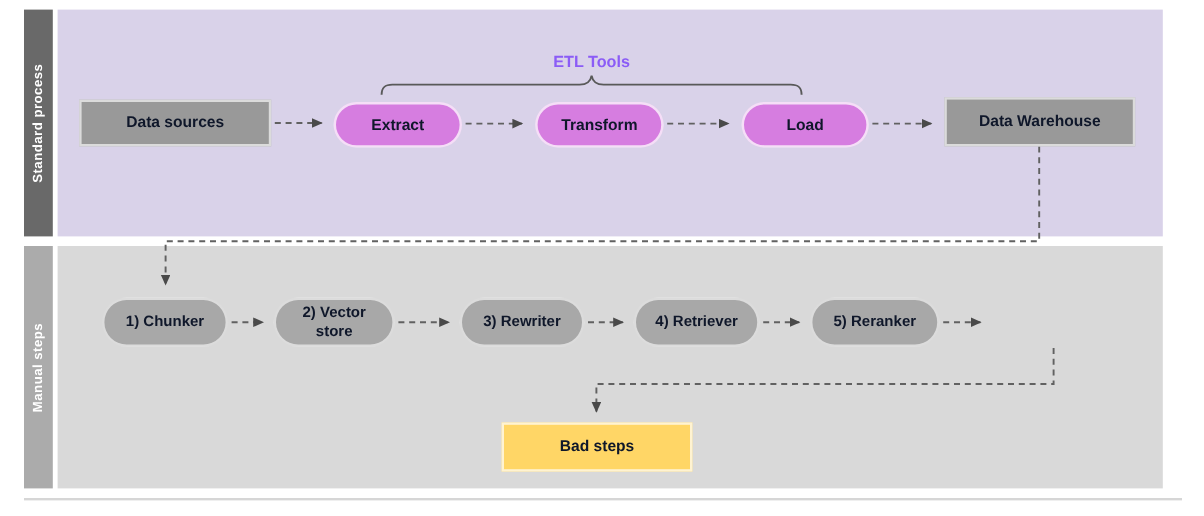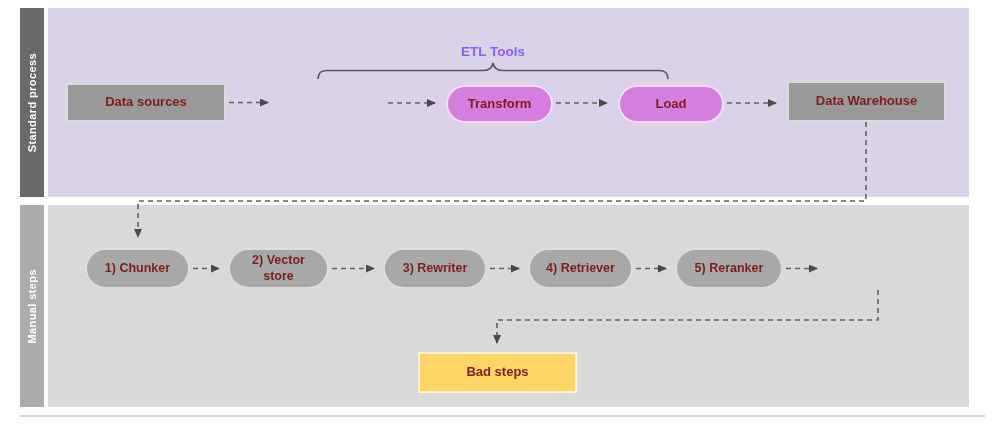--- a/index.html
+++ b/index.html
@@ -11,21 +11,21 @@
   .lane-bar span{writing-mode:vertical-rl;transform:rotate(180deg);color:#ffffff;font-weight:bold;
                  font-size:11px;letter-spacing:.4px;white-space:nowrap;}
   .lane-body{position:absolute;left:48px;width:921px;}
   .lane1-bar{top:8px;height:189px;background:#696969;}
   .lane1-body{top:8px;height:189px;background:#d9d2e9;}
   .lane2-bar{top:205px;height:202px;background:#ababab;}
   .lane2-body{top:205px;height:202px;background:#d9d9d9;}
 
   
   .node{position:absolute;display:flex;align-items:center;justify-content:center;text-align:center;
-        color:#7f1d1d;font-weight:bold;box-sizing:border-box;line-height:1.25;}
+        color:#0f172a;font-weight:bold;box-sizing:border-box;line-height:1.25;}
   .rect-gray{background:#999999;border:2px solid rgba(255,255,255,.65);font-size:13px;}
   .pill-pink{background:#d67de0;border:2px solid rgba(255,255,255,.75);border-radius:20px;font-size:13px;}
   .pill-gray{background:#a8a8a8;border:2px solid rgba(255,255,255,.6);border-radius:21px;
              font-size:12.5px;padding:0 8px;}
   .rect-yellow{background:#ffd666;border:2px solid rgba(255,255,255,.7);font-size:13px;}
 
   
   .brace-label{position:absolute;left:433px;top:44px;width:120px;text-align:center;
                color:#8b5cf6;font-weight:bold;font-size:13.5px;}
 
@@ -73,20 +73,21 @@
     <line class="edge" x1="490" y1="268.5" x2="519" y2="268.5" marker-end="url(#arrow)"></line>
     <line class="edge" x1="636" y1="268.5" x2="666" y2="268.5" marker-end="url(#arrow)"></line>
     <line class="edge" x1="786" y1="268.5" x2="817" y2="268.5" marker-end="url(#arrow)"></line>
 
     <path class="edge" d="M878,290 L878,320 L497,320 L497,343" marker-end="url(#arrow)"></path>
   </svg>
 
   <div class="brace-label">ETL Tools</div>
 
   <div class="node rect-gray" style="left:66px;top:83px;width:160px;height:39px;">Data sources</div>
+  <div class="node pill-pink" style="left:278px;top:85px;width:107px;height:38px;">Extract</div>
   <div class="node pill-pink" style="left:446px;top:85px;width:107px;height:38px;">Transform</div>
   <div class="node pill-pink" style="left:618px;top:85px;width:106px;height:38px;">Load</div>
   <div class="node rect-gray" style="left:787px;top:81px;width:159px;height:41px;">Data Warehouse</div>
 
   <div class="node pill-gray" style="left:85px;top:248px;width:105px;height:41px;">1) Chunker</div>
   <div class="node pill-gray" style="left:228px;top:248px;width:101px;height:41px;">2) Vector store</div>
   <div class="node pill-gray" style="left:383px;top:248px;width:104px;height:41px;">3) Rewriter</div>
   <div class="node pill-gray" style="left:528px;top:248px;width:105px;height:41px;">4) Retriever</div>
   <div class="node pill-gray" style="left:675px;top:248px;width:108px;height:41px;">5) Reranker</div>
   <div class="node rect-yellow" style="left:418px;top:352px;width:159px;height:41px;">Bad steps</div>

